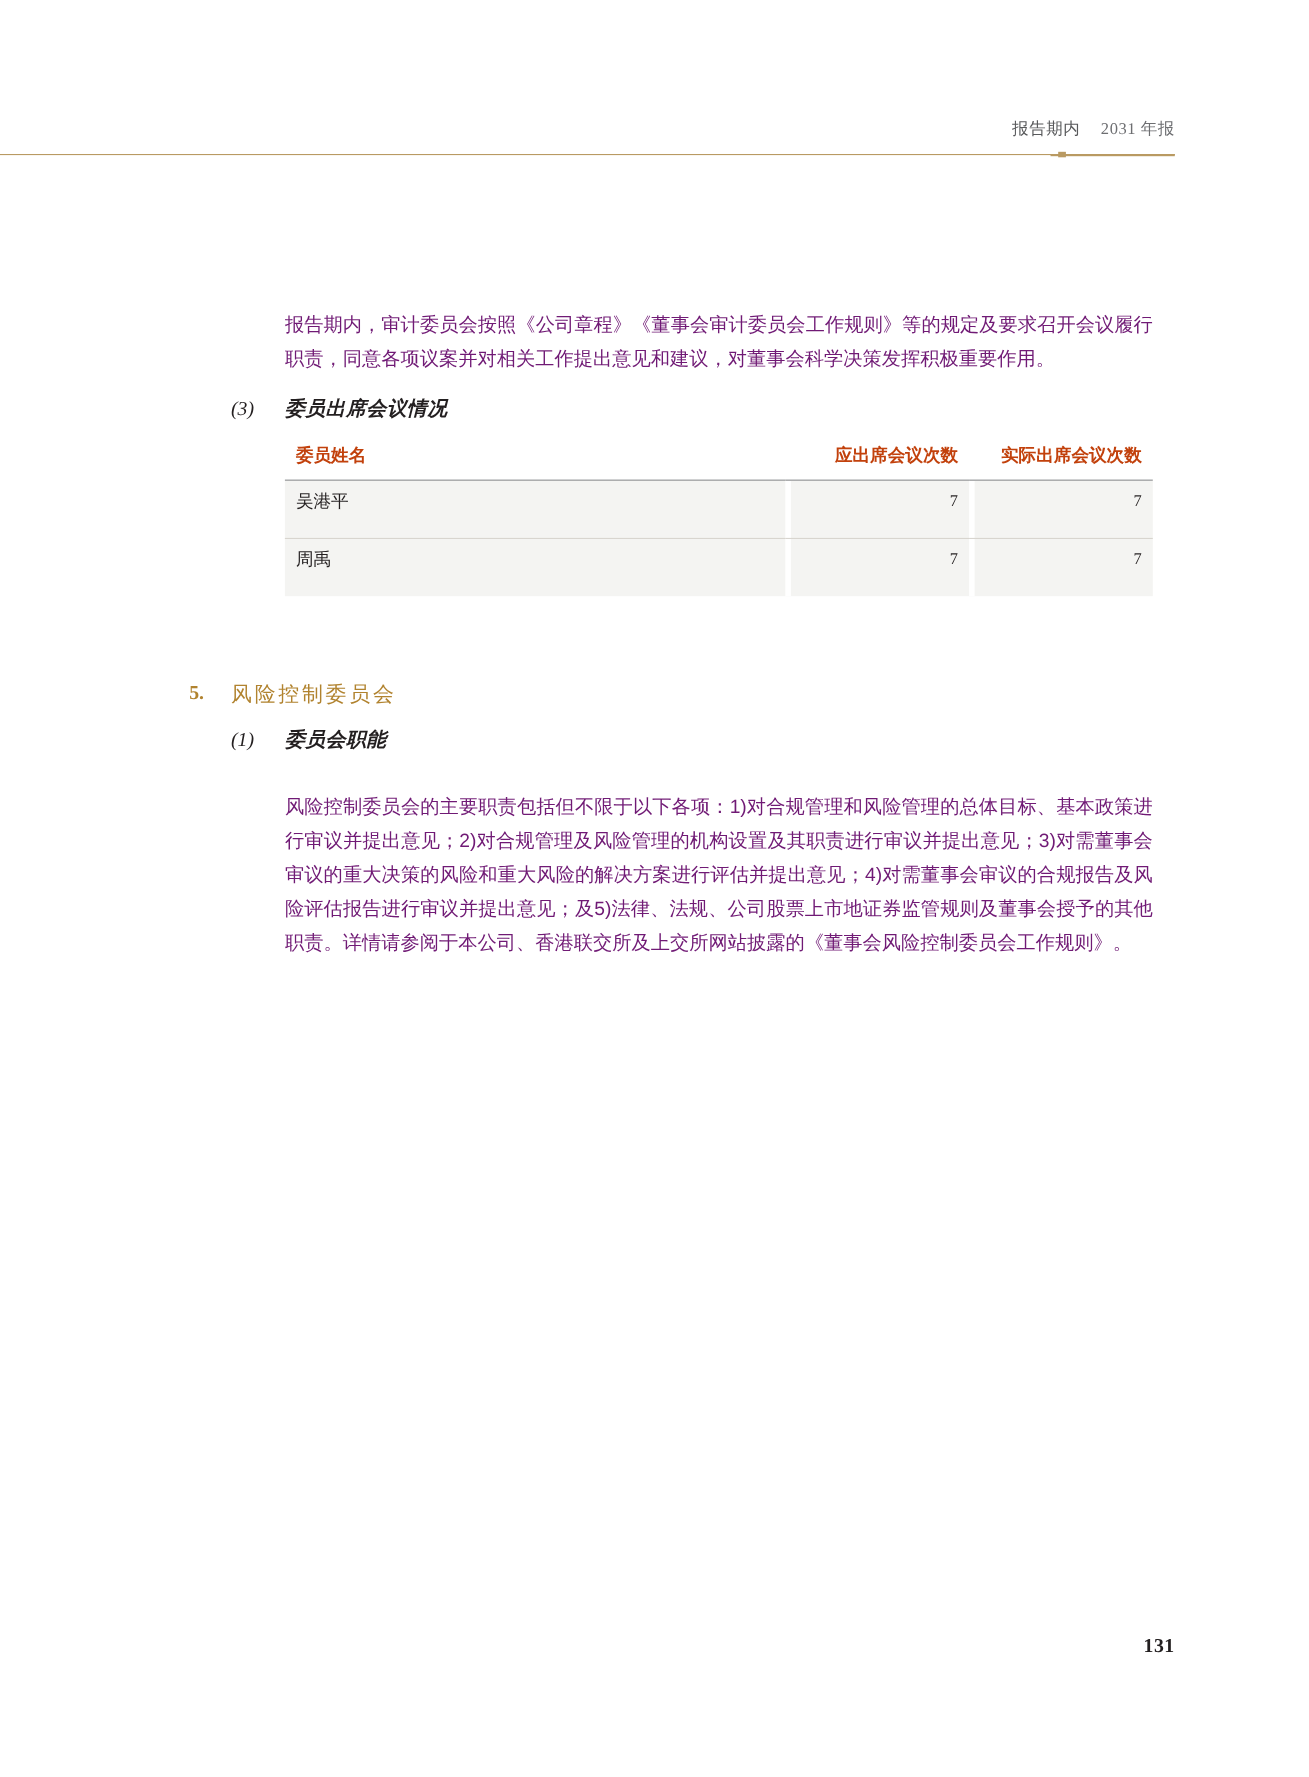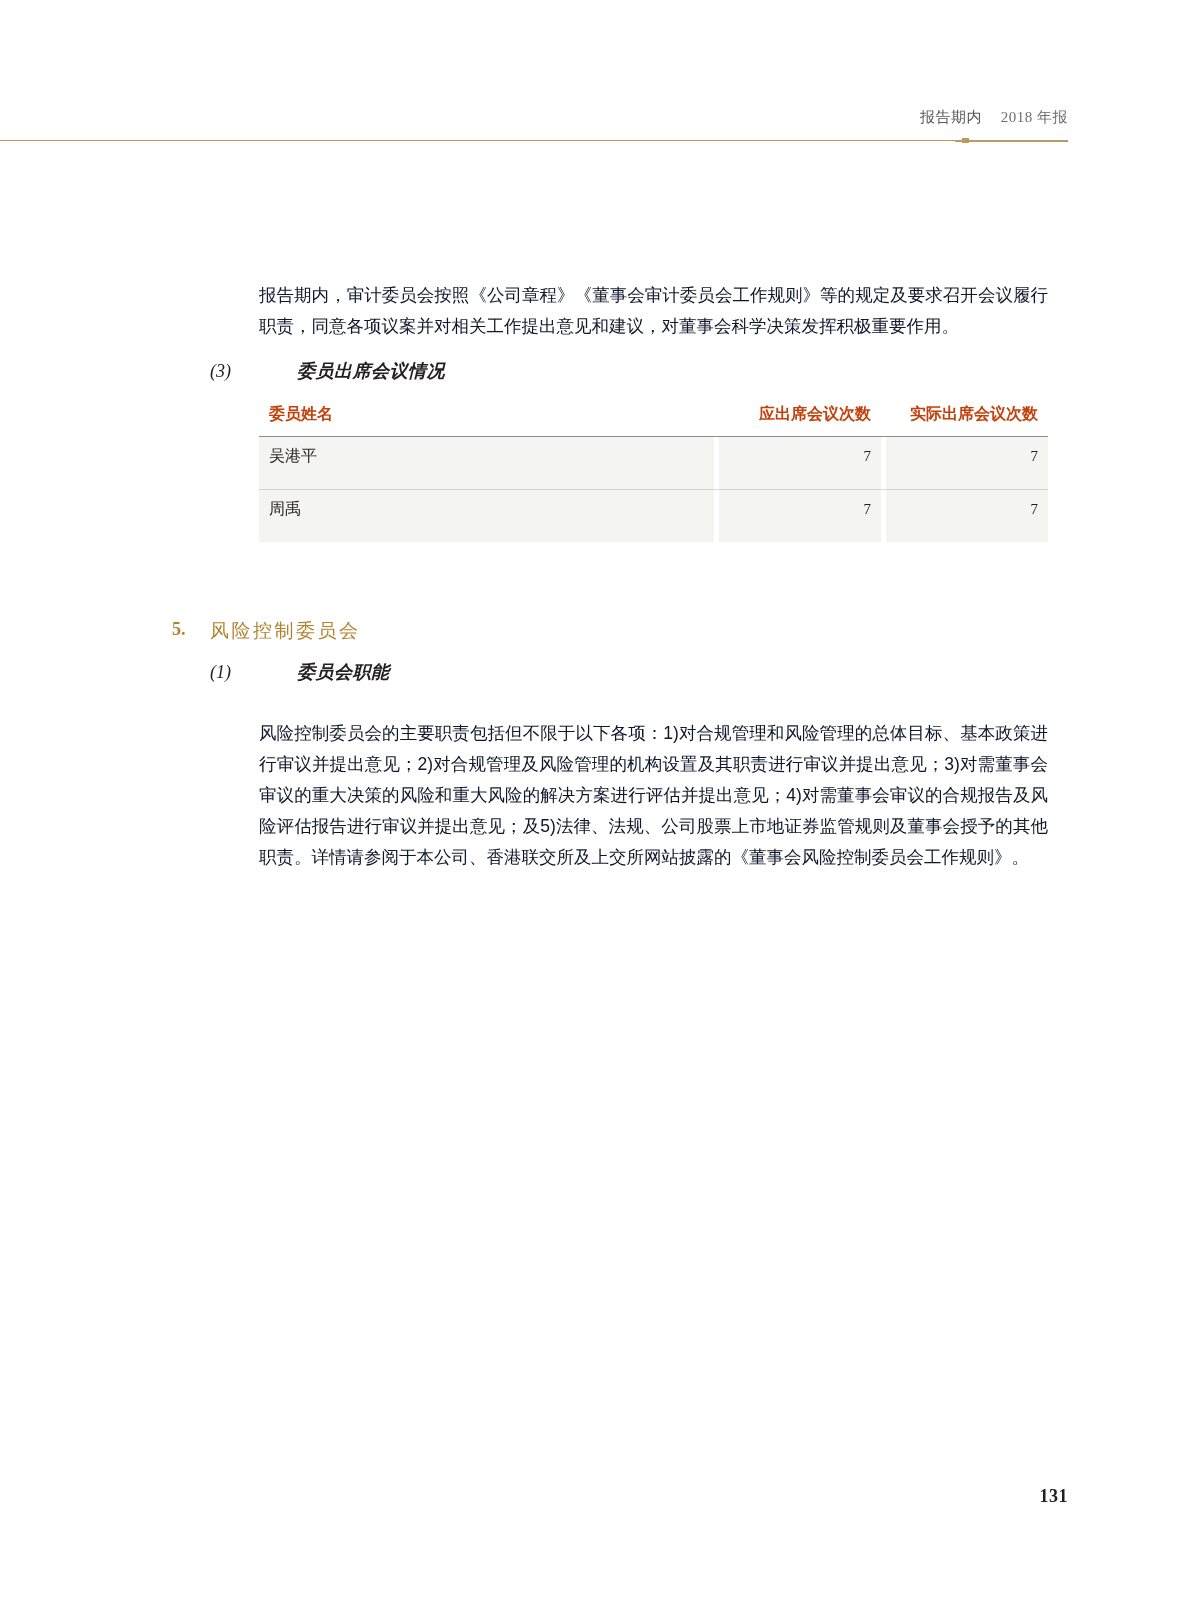--- a/index.html
+++ b/index.html
@@ -72,21 +72,21 @@
     position: absolute;
     left: 0;
     top: 0;
     width: 1190px;
   }
 
   .para {
     position: absolute;
     font-size: 17.5px;
     line-height: 31px;
-    color: #0f172a;
+    color: #701a75;
     text-align: justify;
     text-justify: inter-ideograph;
   }
 
   .p-intro {
     left: 259px;
     top: 262px;
     width: 789px;
     text-indent: 0;
   }
@@ -98,21 +98,20 @@
     font-size: 18px;
     color: #231f20;
   }
   .sub-head {
     position: absolute;
     font-size: 18px;
     font-weight: bold;
     font-style: italic;
     color: #231f20;
     letter-spacing: 0.5px;
-    margin-left: 38px;
   }
 
   .lbl-3 { left: 210px; top: 361px; }
   .head-3 { left: 259px; top: 359px; }
 
   
   .table-wrap {
     position: absolute;
     left: 259px;
     top: 398px;
@@ -205,21 +204,21 @@
     color: #231f20;
     letter-spacing: 0.5px;
   }
 </style>
 </head>
 <body>
 
 <div class="page-header">
   <div class="header-text">
     <span class="hdr-company">报告期内</span>
-    <span class="hdr-year">2018 年报</span>
+    <span class="hdr-year">2031 年报</span>
   </div>
   <div class="header-rule"></div>
   <div class="header-rule-2"></div>
   <div class="header-dot"></div>
 </div>
 
 <div class="content">
 
   <p class="para p-intro">报告期内，审计委员会按照《公司章程》《董事会审计委员会工作规则》等的规定及要求召开会议履行职责，同意各项议案并对相关工作提出意见和建议，对董事会科学决策发挥积极重要作用。</p>
 

